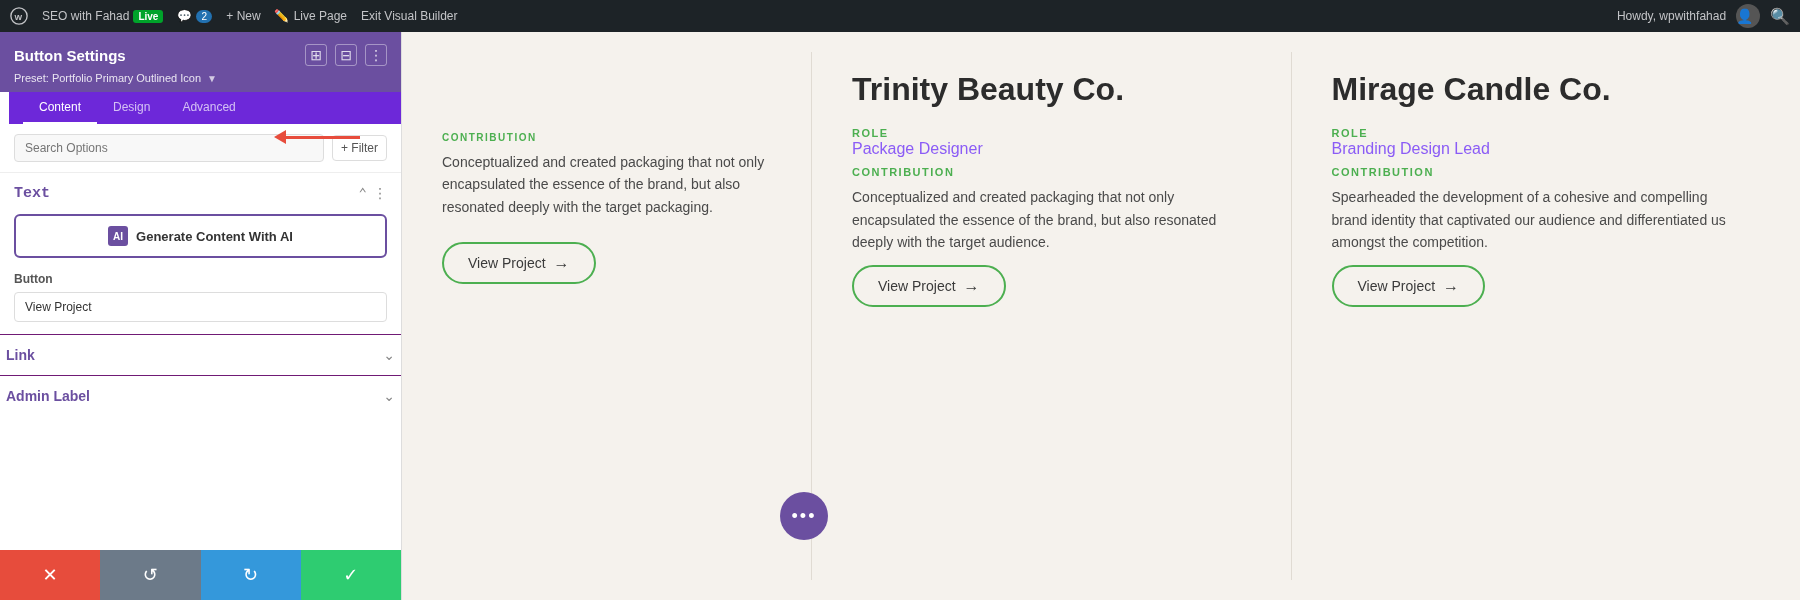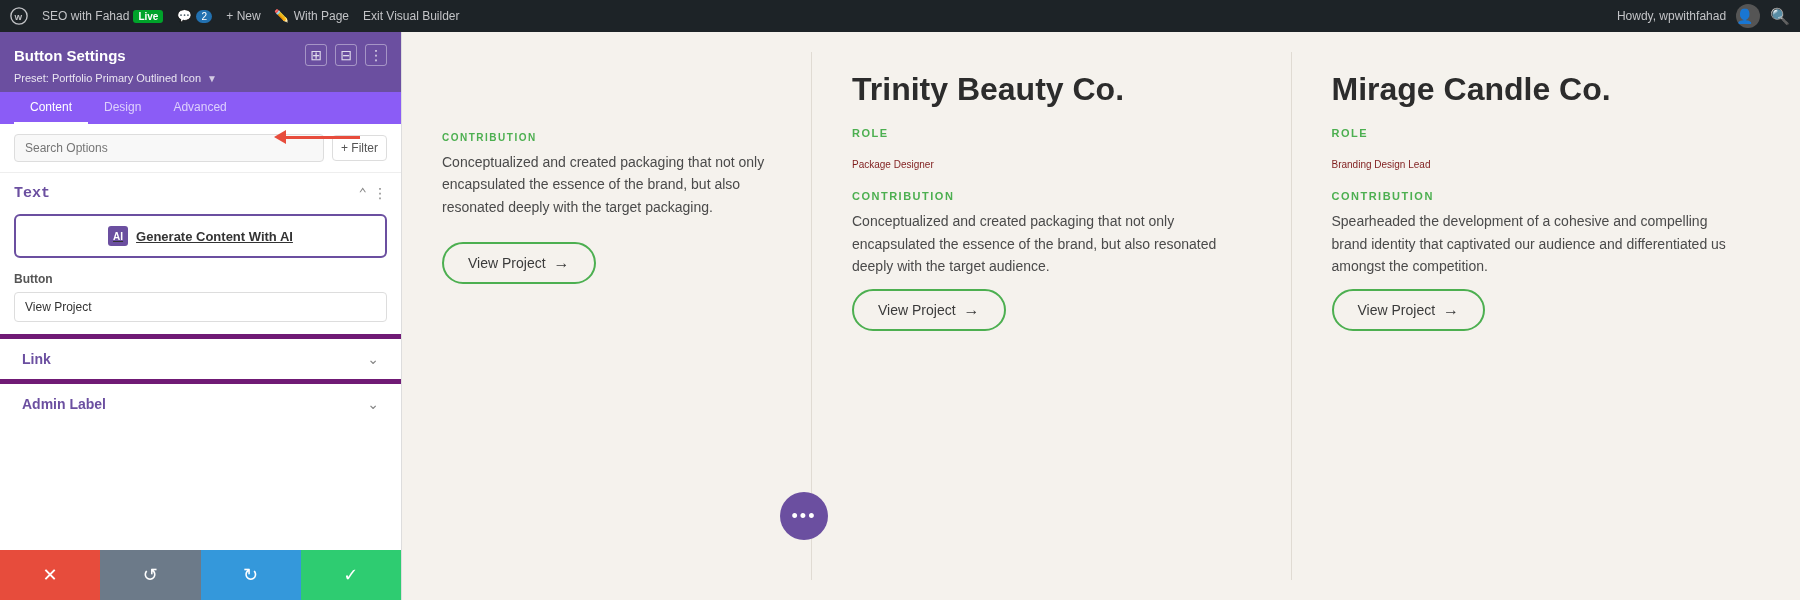--- a/index.html
+++ b/index.html
@@ -125,22 +125,23 @@
     .red-arrow {
       position: absolute;
       top: 82px;
       left: 260px;
       z-index: 100;
     }
 
     
     .panel-tabs {
       display: flex;
-      background: #8b5cf6;
+      background: #6d28d9;
       padding: 0 14px;
+      margin-left: 9px;
     }
     .tab-item {
       color: rgba(255,255,255,0.7);
       font-size: 12px;
       padding: 8px 16px;
       cursor: pointer;
       border-bottom: 2px solid transparent;
       font-weight: 500;
     }
     .tab-item.active {
@@ -220,21 +221,20 @@
       padding: 10px 16px;
       display: flex;
       align-items: center;
       gap: 8px;
       cursor: pointer;
       font-size: 13px;
       font-weight: 600;
       color: #333;
       width: calc(100% - 28px);
       justify-content: center;
-      text-decoration: underline;
     }
     .ai-icon {
       background: #6b4fa0;
       color: #fff;
       font-size: 10px;
       font-weight: 700;
       width: 20px; height: 20px;
       border-radius: 3px;
       display: flex;
       align-items: center;
@@ -261,22 +261,22 @@
       color: #333;
       background: #fff;
       outline: none;
     }
 
     
     .collapsed-section {
       display: flex;
       align-items: center;
       justify-content: space-between;
-      padding: 12px 22px;
-      border-top: 5px solid #701a75;
+      padding: 12px 6px;
+      border-top: 1px solid #701a75;
       cursor: pointer;
       text-align: right;
     }
     .collapsed-section-title {
       color: #6b4fa0;
       font-size: 14px;
       font-weight: 600;
     }
     .chevron-icon {
       color: #888;
@@ -334,27 +334,27 @@
       margin-bottom: 20px;
       line-height: 1.1;
     }
 
     .role-label {
       color: #4caf50;
       font-size: 11px;
       font-weight: 700;
       letter-spacing: 1.5px;
       text-transform: uppercase;
-      margin-bottom: 20px;
+      margin-bottom: 1px;
     }
 
     .role-value {
-      color: #7f1d1d;
-      font-size: 10px;
-      margin-bottom: 20px;
+      color: #8b5cf6;
+      font-size: 16px;
+      margin-bottom: 8px;
     }
 
     .contribution-label {
       color: #4caf50;
       font-size: 11px;
       font-weight: 700;
       letter-spacing: 1.5px;
       text-transform: uppercase;
       margin-bottom: 8px;
     }
@@ -414,21 +414,21 @@
   </div>
   <div class="admin-bar-item">
     <span>💬</span>
     <span class="badge-count">2</span>
   </div>
   <div class="admin-bar-item">
     <span>+ New</span>
   </div>
   <div class="admin-bar-item">
     <span>✏️</span>
-    <span>With Page</span>
+    <span>Live Page</span>
   </div>
   <div class="admin-bar-item">
     <span>Exit Visual Builder</span>
   </div>
   <div class="admin-bar-right">
     <span class="howdy-text">Howdy, wpwithfahad</span>
     <div class="admin-bar-item" style="width:24px;height:24px;background:#555;border-radius:50%;overflow:hidden;">
       <span style="font-size:14px;">👤</span>
     </div>
     <span class="search-icon-admin">🔍</span>

